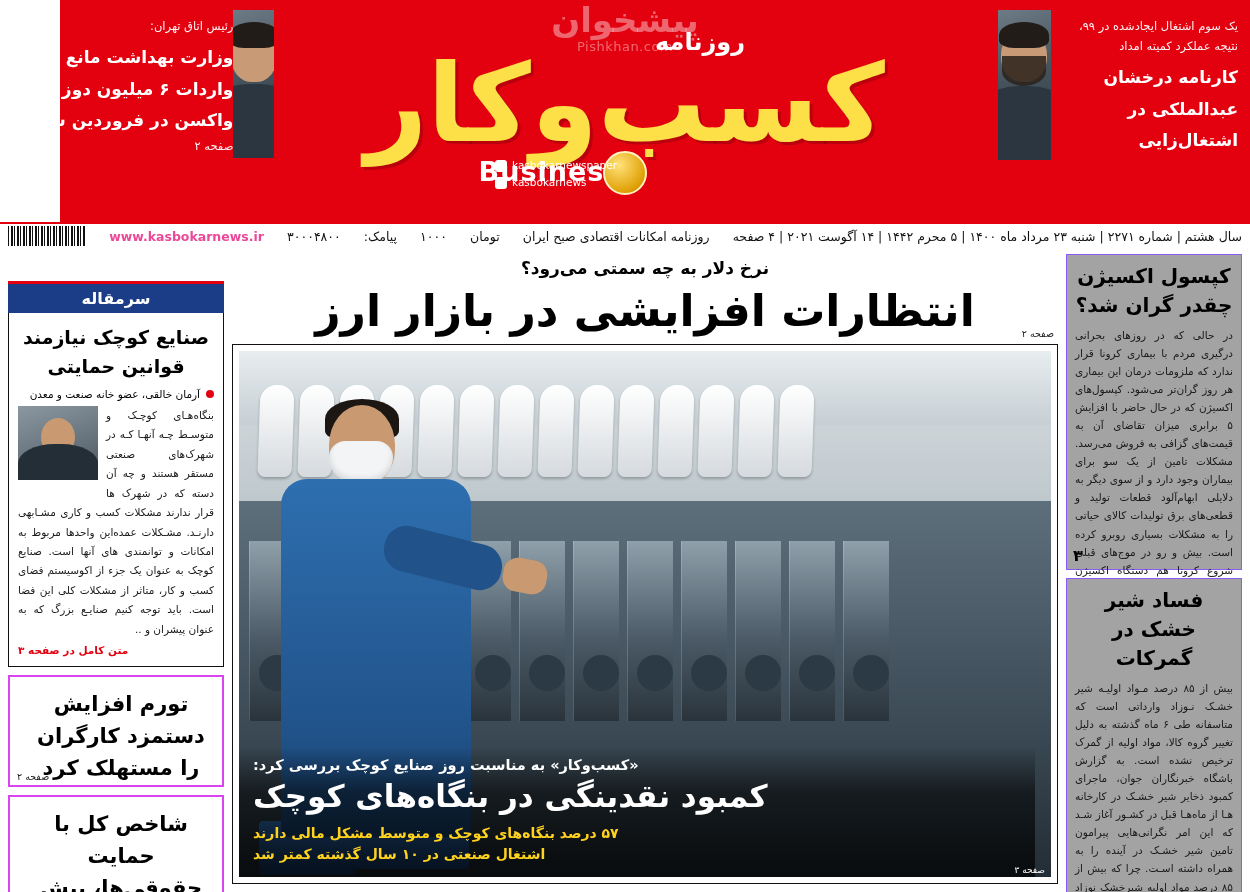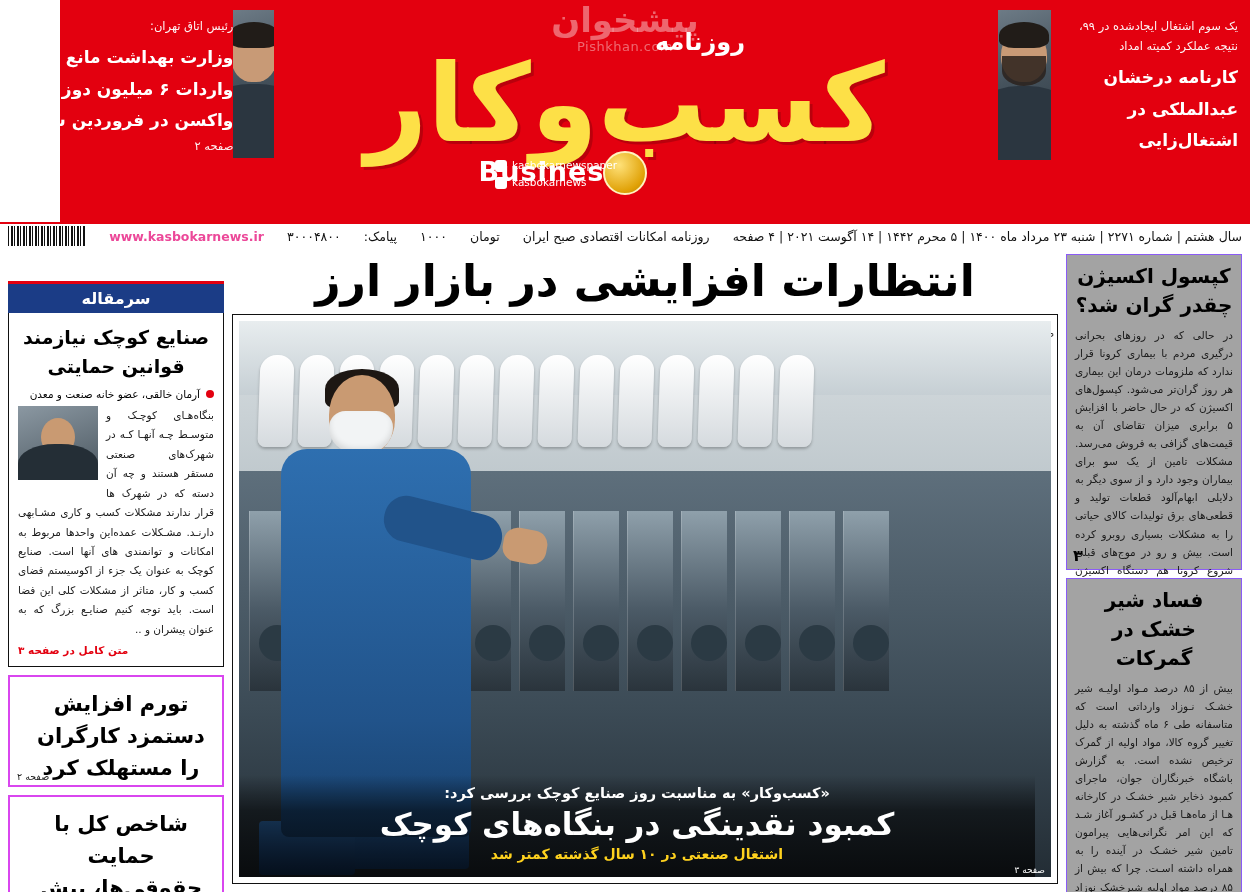--- a/index.html
+++ b/index.html
@@ -251,21 +251,21 @@
     position: absolute; right: -30px; top: 130px; width: 120px; height: 46px;
     background: #21538a; border-radius: 22px; transform: rotate(14deg);
   }
   .photo .worker .hand {
     position: absolute; right: -74px; top: 154px; width: 44px; height: 34px;
     background: #c99a72; border-radius: 14px; transform: rotate(10deg);
   }
   .photo-caption-box {
     position: absolute; right: 16px; left: 0; bottom: 0; padding: 10px 14px 12px 14px;
     background: linear-gradient(180deg, rgba(0,0,0,0) 0%, rgba(0,0,0,.55) 35%, rgba(0,0,0,.75) 100%);
-    text-align: center; color: #fff;
+    text-align: left; color: #fff;
   }
   .cap-kicker { font-size: 14.5px; font-weight: bold; color: #ffffff; margin-bottom: 4px; }
   .cap-head { font-size: 31px; font-weight: 900; color: #ffffff; line-height: 1.25; }
   .cap-sub { font-size: 14px; font-weight: bold; color: #ffd21e; margin-top: 7px; line-height: 1.5; }
   .cap-sub2 { font-size: 14px; font-weight: bold; color: #ffd21e; line-height: 1.5; }
   .cap-pageref { position: absolute; right: 6px; bottom: 2px; font-size: 9px; color: #fff; }
 
   
   .edit-head {
     background: #1b3c86; color: #fff; text-align: center;
@@ -378,20 +378,21 @@
     </div>
     <div class="box" style="flex:1">
       <h3>فساد شیر خشک در گمرکات</h3>
       <p class="body">بیش از ۸۵ درصد مـواد اولیـه شیر خشـک نـوزاد وارداتی است که متاسفانه طی ۶ ماه گذشته به دلیل تغییر گروه کالا، مواد اولیه از گمرک ترخیص نشده است. به گزارش باشگاه خبرنگاران جوان، ماجرای کمبود ذخایر شیر خشـک در کارخانه هـا از ماه‌هـا قبل در کشـور آغاز شـد که این امر نگرانی‌هایی پیرامون تامین شیر خشـک در آینده را به همراه داشته اسـت. چرا که بیش از ۸۵ درصد مواد اولیه شیرخشک نوزاد وارداتی است که متاسفانه طی ۶ ماه گذشته به دلیل تغییر گروه کالا، مواد اولیه از گمرک ترخیص نشده است. فعالان صنعت تولیدکننده شیر خشک تولید بار‌ها خواستار حذف ارز ترجیحی و اعطای کارت الکترونیکی به ..</p>
 
     </div>
   </div>
 
   <div class="col-center">
     <div style="position:relative">
+      <div class="kicker-center">نرخ دلار به چه سمتی می‌رود؟</div>
       <h1 class="headline-main">انتظارات افزایشی در بازار ارز</h1>
       <div class="page-ref-center">صفحه ۲</div>
     </div>
 
     <div class="photo-frame">
       <div class="photo">
         <div class="ceiling"></div>
         <div class="spools">
           <div class="spool"></div>
             <div class="spool"></div>
@@ -431,20 +432,21 @@
           <div class="head"></div>
           <div class="mask"></div>
           <div class="body"></div>
           <div class="arm"></div>
           <div class="hand"></div>
         </div>
 
         <div class="photo-caption-box">
           <div class="cap-kicker">«کسب‌وکار» به مناسبت روز صنایع کوچک بررسی کرد:</div>
           <div class="cap-head">کمبود نقدینگی در بنگاه‌های کوچک</div>
+          <div class="cap-sub">۵۷ درصد بنگاه‌های کوچک و متوسط مشکل مالی دارند</div>
           <div class="cap-sub2">اشتغال صنعتی در ۱۰ سال گذشته کمتر شد</div>
         </div>
         <div class="cap-pageref">صفحه ۳</div>
       </div>
     </div>
   </div>
 
   <div class="col-left">
     <div>
       <div class="edit-head">سرمقاله</div>

